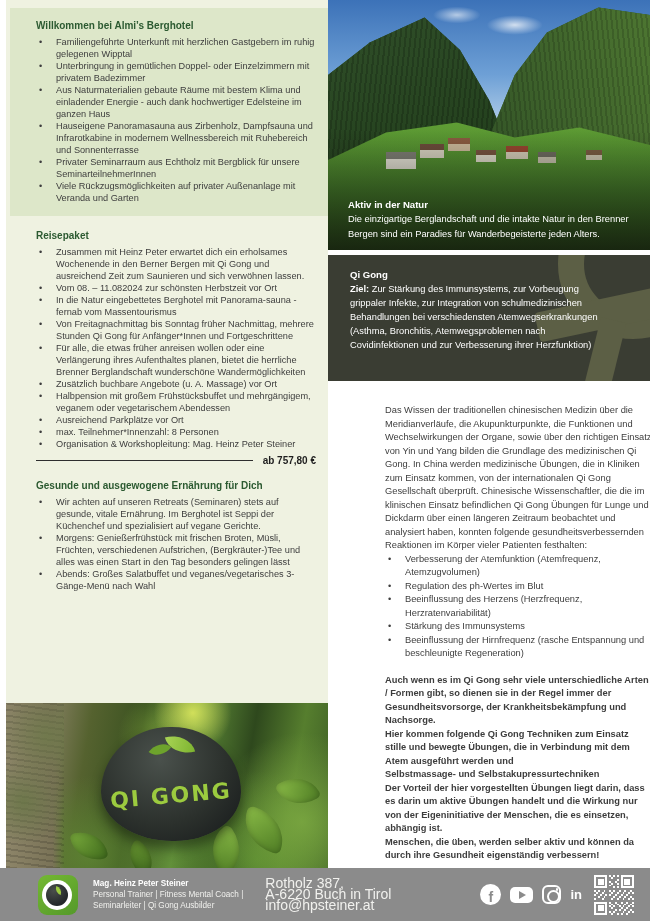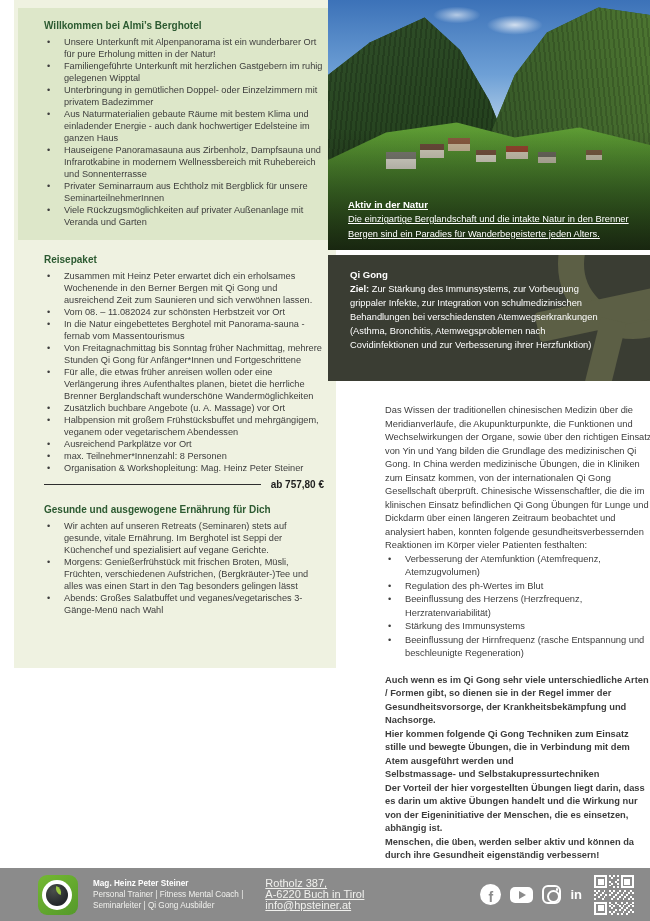--- a/index.html
+++ b/index.html
@@ -1,20 +1,20 @@
 <!DOCTYPE html>
 <html><head>
 <meta charset="utf-8">
 <style>
   * { margin:0; padding:0; box-sizing:border-box; }
   html,body { width:650px; height:921px; }
   body { position:relative; font-family:"Liberation Sans", sans-serif; background:#ffffff; overflow:hidden; }
 
   
-  .left-col { position:absolute; left:14px; top:0; width:322px; height:668px; background:#eff2e1; overflow:hidden; }
+  .left-col { position:absolute; left:6px; top:0; width:322px; height:868px; background:#eff2e1; overflow:hidden; }
   .welcome-box { margin:8px 0 0 4px; width:318px; background:#dde7c9; padding:11px 12px 12px 26px; }
   h2.sec { font-size:10px; font-weight:bold; color:#2c5a31; line-height:13px; margin-bottom:4px; }
   ul.bul { list-style:none; }
   ul.bul li { position:relative; padding-left:20px; font-size:9.2px; line-height:12px; color:#3d3d3d; }
   ul.bul li::before { content:"•"; position:absolute; left:3px; top:0; color:#3d3d3d; }
   .sec-block { padding:13px 12px 0 30px; }
   .price-row { display:flex; align-items:center; margin-top:5px; }
   .price-rule { flex:1; height:1px; background:#2e2e2e; margin-right:10px; }
   .price { font-size:10px; font-weight:bold; color:#1e1e1e; white-space:nowrap; }
 
@@ -73,21 +73,21 @@
   .houses { position:absolute; left:0; top:0; width:100%; height:100%; }
   .house { position:absolute; border-top-style:solid; }
   .h1 { left:58px; top:152px; width:30px; height:17px; background:#e9e5da; border-top:7px solid #7d7c74; }
   .h2 { left:92px; top:144px; width:24px; height:14px; background:#d9d2c2; border-top:6px solid #6b4a3a; }
   .h3 { left:120px; top:138px; width:22px; height:13px; background:#cbb89a; border-top:6px solid #8a5a40; }
   .h4 { left:148px; top:150px; width:20px; height:12px; background:#e2dccd; border-top:5px solid #77513f; }
   .h5 { left:178px; top:146px; width:22px; height:13px; background:#d6cdb9; border-top:6px solid #97442f; }
   .h6 { left:210px; top:152px; width:18px; height:11px; background:#c9c2b0; border-top:5px solid #6e6a60; }
   .h7 { left:258px; top:150px; width:16px; height:10px; background:#cfc6b2; border-top:5px solid #7a5a42; }
   .photo-shade { position:absolute; inset:0; background:linear-gradient(180deg, transparent 52%, rgba(22,28,16,.35) 72%, rgba(16,20,12,.8) 100%); }
-  .photo-caption { position:absolute; left:20px; right:14px; bottom:9px; color:#fff;text-decoration:underline; }
+  .photo-caption { position:absolute; left:20px; right:14px; bottom:9px; color:#fff; }
   .photo-caption h3 { font-size:9.6px; line-height:14px; }
   .photo-caption p { font-size:9.3px; line-height:14.4px; }
 
   .dark-box { position:absolute; left:328px; top:255px; width:322px; height:126px; background:#3a3d33; color:#fff; overflow:hidden; }
   .wm-ring { position:absolute; right:-58px; top:-66px; width:150px; height:150px; border-radius:50%; border:26px solid #5c5f45; }
   .wm-band { position:absolute; right:-18px; top:44px; width:132px; height:30px; background:#5c5f45; border-radius:4px; transform:rotate(-12deg); }
   .wm-stem { position:absolute; right:32px; top:64px; width:26px; height:72px; background:#5c5f45; transform:rotate(14deg); }
   .dark-box-inner { position:relative; z-index:1; padding:13px 46px 0 22px; }
   .dark-box-inner h3 { font-size:9.6px; line-height:14px; }
   .dark-box-inner p { font-size:9.3px; line-height:14px; }
@@ -100,40 +100,39 @@
 
   
   .footer { position:absolute; left:0; top:868px; width:650px; height:53px; background:#8b8b8b; color:#fff; display:flex; align-items:center; }
   .logo { width:40px; height:40px; margin-left:38px; background:linear-gradient(145deg,#74b832,#54992a); border-radius:9px; position:relative; flex:0 0 auto; }
   .logo-circle { position:absolute; left:4px; top:5px; width:30px; height:30px; background:#fff; border-radius:50%; }
   .logo-stone { position:absolute; left:8px; top:9px; width:22px; height:22px; background:radial-gradient(circle at 35% 30%, #4a4f4b, #23272a 70%); border-radius:50%; }
   .logo-leaf { position:absolute; left:17px; top:12px; width:7px; height:7px; background:#9ccb3f; border-radius:0 100% 0 100%; transform:rotate(18deg); }
   .footer-name-block { margin-left:15px; font-size:8.2px; line-height:11px; }
   .footer-name { font-weight:bold; }
   .footer-role { color:#f1f1ee; }
-  .footer-address { margin-left:22px; font-size:11px; line-height:11px; color:#f1f1ee;text-decoration:underline; }
+  .footer-address { margin-left:22px; font-size:14px; line-height:11px; color:#f1f1ee; }
   .socials { margin-left:auto; display:flex; align-items:center; gap:9px; }
   .ic-fb { width:21px; height:21px; border-radius:50%; background:#fff; color:#8b8b8b; font-weight:bold; font-size:14px; display:flex; align-items:flex-end; justify-content:center; overflow:hidden; }
   .ic-yt { width:23px; height:16px; background:#fff; border-radius:5px; position:relative; }
   .ic-yt::after { content:""; position:absolute; left:9px; top:4px; border-left:7px solid #8b8b8b; border-top:4px solid transparent; border-bottom:4px solid transparent; }
   .ic-ig { width:19px; height:19px; border:2px solid #fff; border-radius:6px; position:relative; }
   .ic-ig::before { content:""; position:absolute; left:3px; top:3px; width:9px; height:9px; border:2px solid #fff; border-radius:50%; }
   .ic-ig::after { content:""; position:absolute; right:1px; top:1px; width:2.5px; height:2.5px; background:#fff; border-radius:50%; }
   .ic-in { font-size:13px; font-weight:bold; color:#fff; line-height:21px; }
   .qr { width:40px; height:40px; margin:0 16px 0 12px; }
 </style>
 </head>
 <body>
 
 <div class="left-col">
 
   <div class="welcome-box">
     <h2 class="sec">Willkommen bei Almi’s Berghotel</h2>
     <ul class="bul">
-        <li>Unsere Unterkunft mit Alpenpanorama ist ein wunderbarer Ort für pure Erholung mitten in der Natur!</li>
         <li>Familiengeführte Unterkunft mit herzlichen Gastgebern im ruhig gelegenen Wipptal</li>
         <li>Unterbringung in gemütlichen Doppel- oder Einzelzimmern mit privatem Badezimmer</li>
         <li>Aus Naturmaterialien gebaute Räume mit bestem Klima und einladender Energie - auch dank hochwertiger Edelsteine im ganzen Haus</li>
         <li>Hauseigene Panoramasauna aus Zirbenholz, Dampfsauna und Infrarotkabine in modernem Wellnessbereich mit Ruhebereich und Sonnenterrasse</li>
         <li>Privater Seminarraum aus Echtholz mit Bergblick für unsere SeminarteilnehmerInnen</li>
         <li>Viele Rückzugsmöglichkeiten auf privater Außenanlage mit Veranda und Garten</li>
       </ul>
   </div>
 
   <div class="sec-block">

